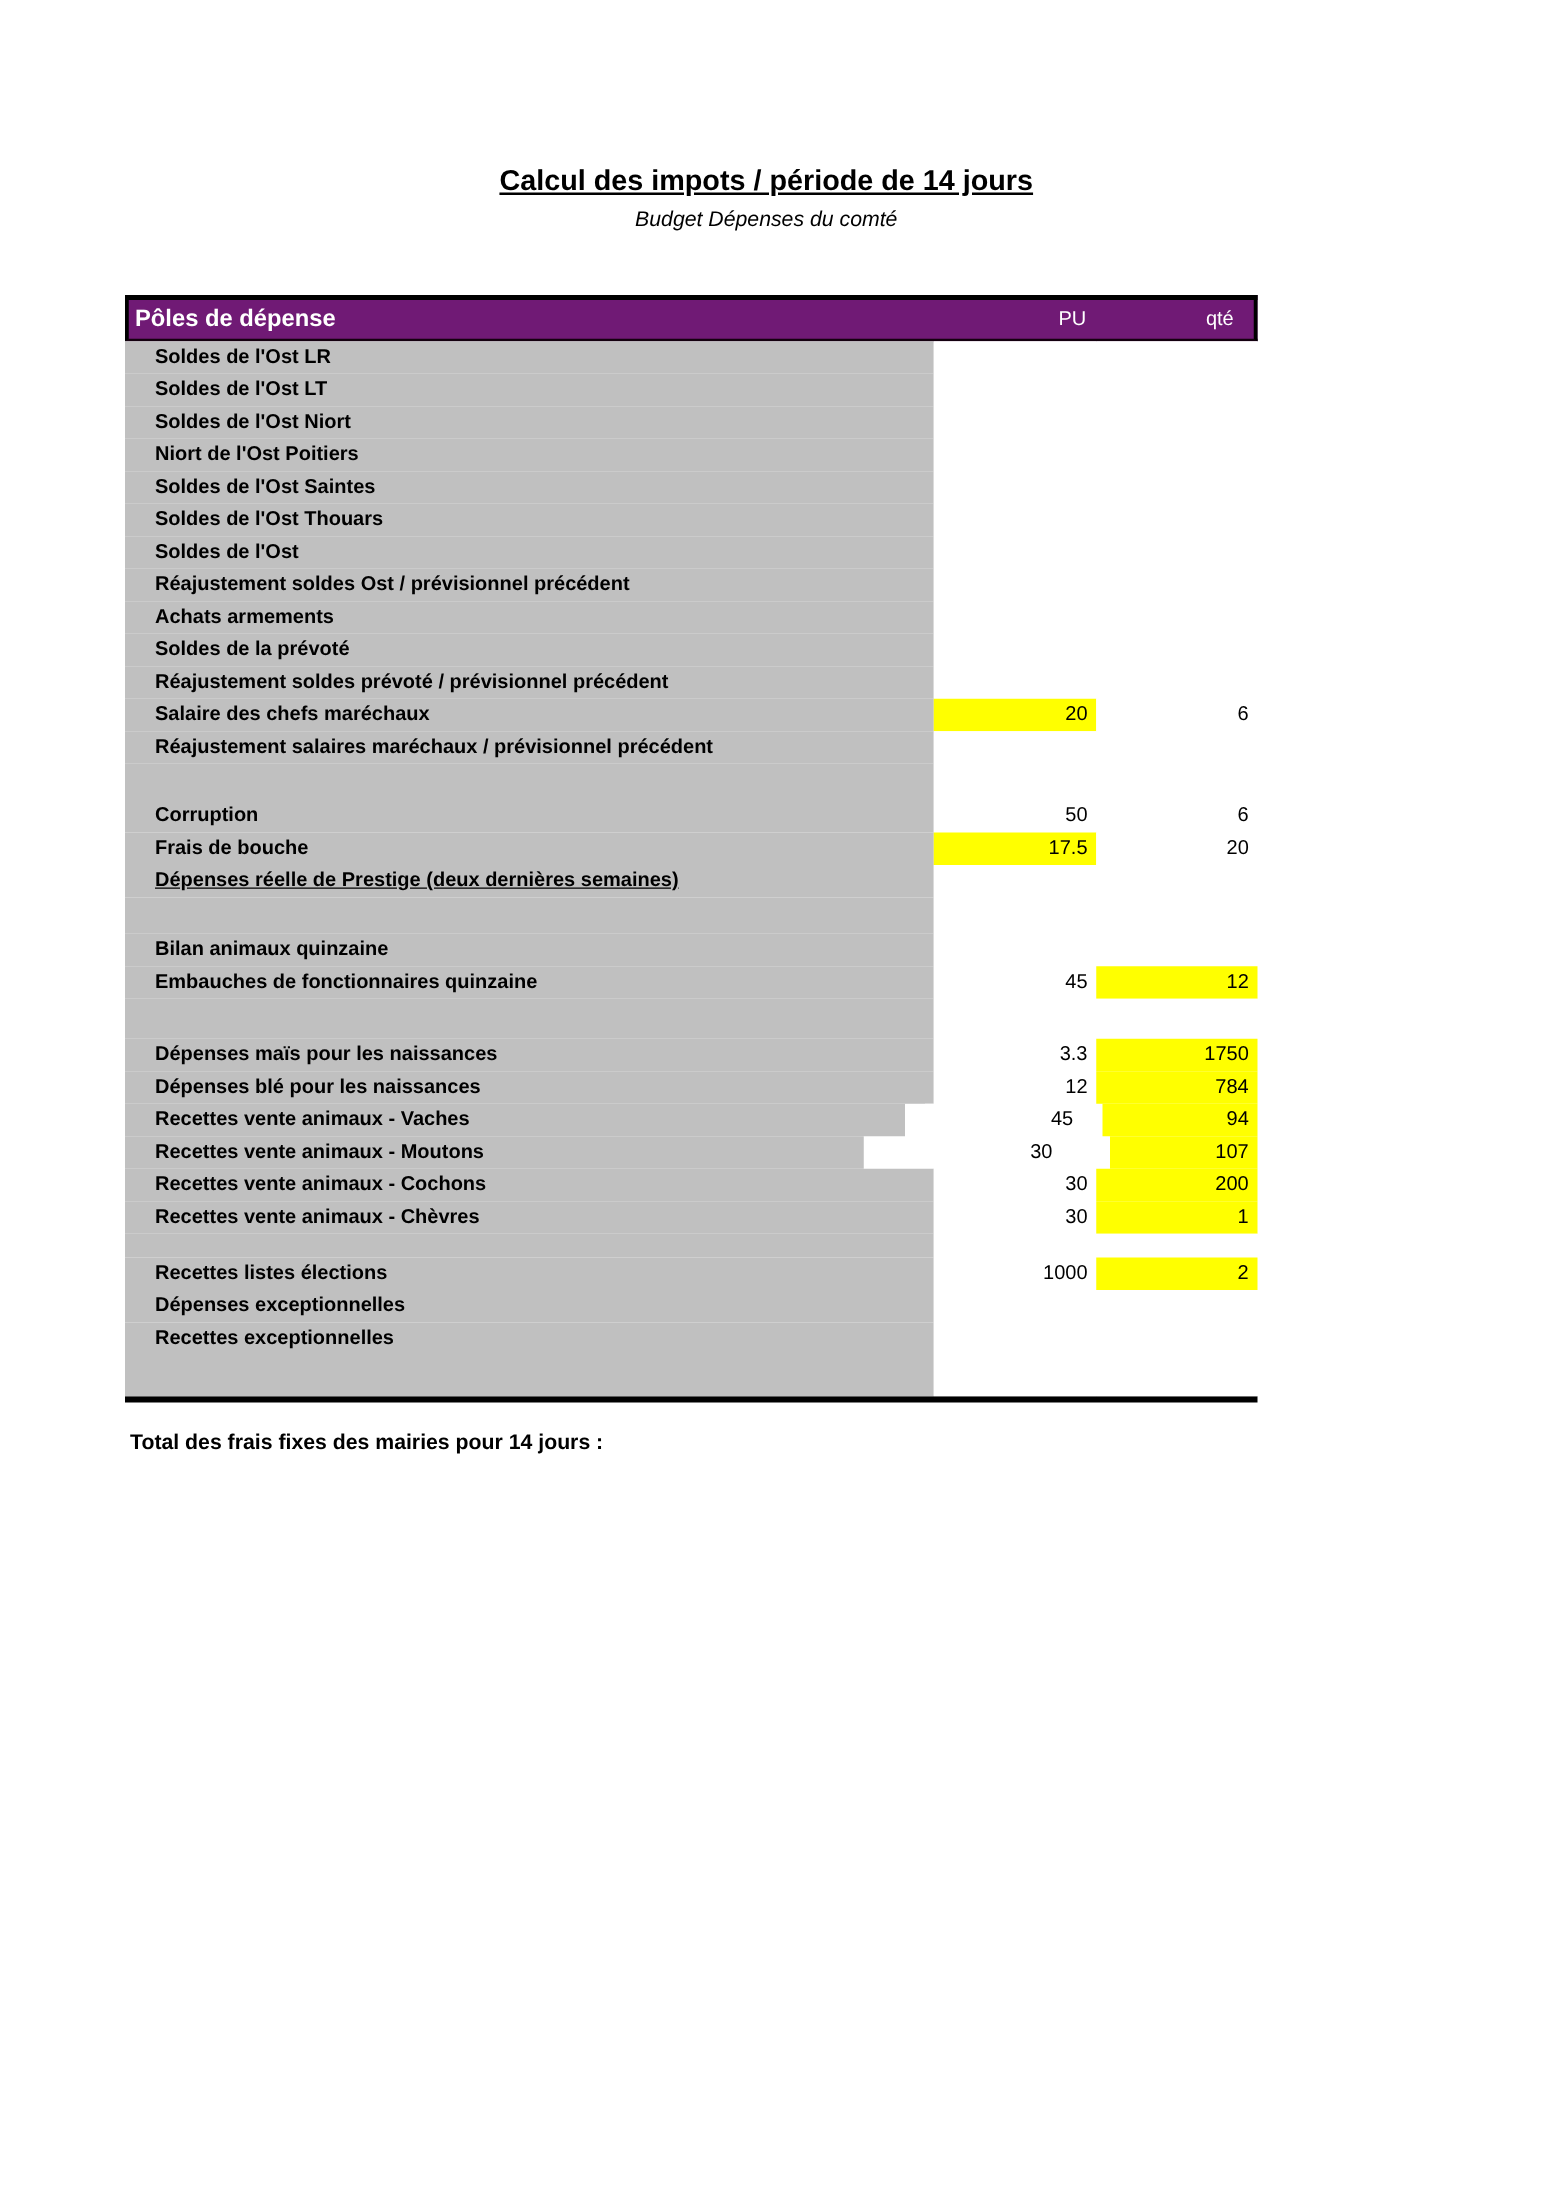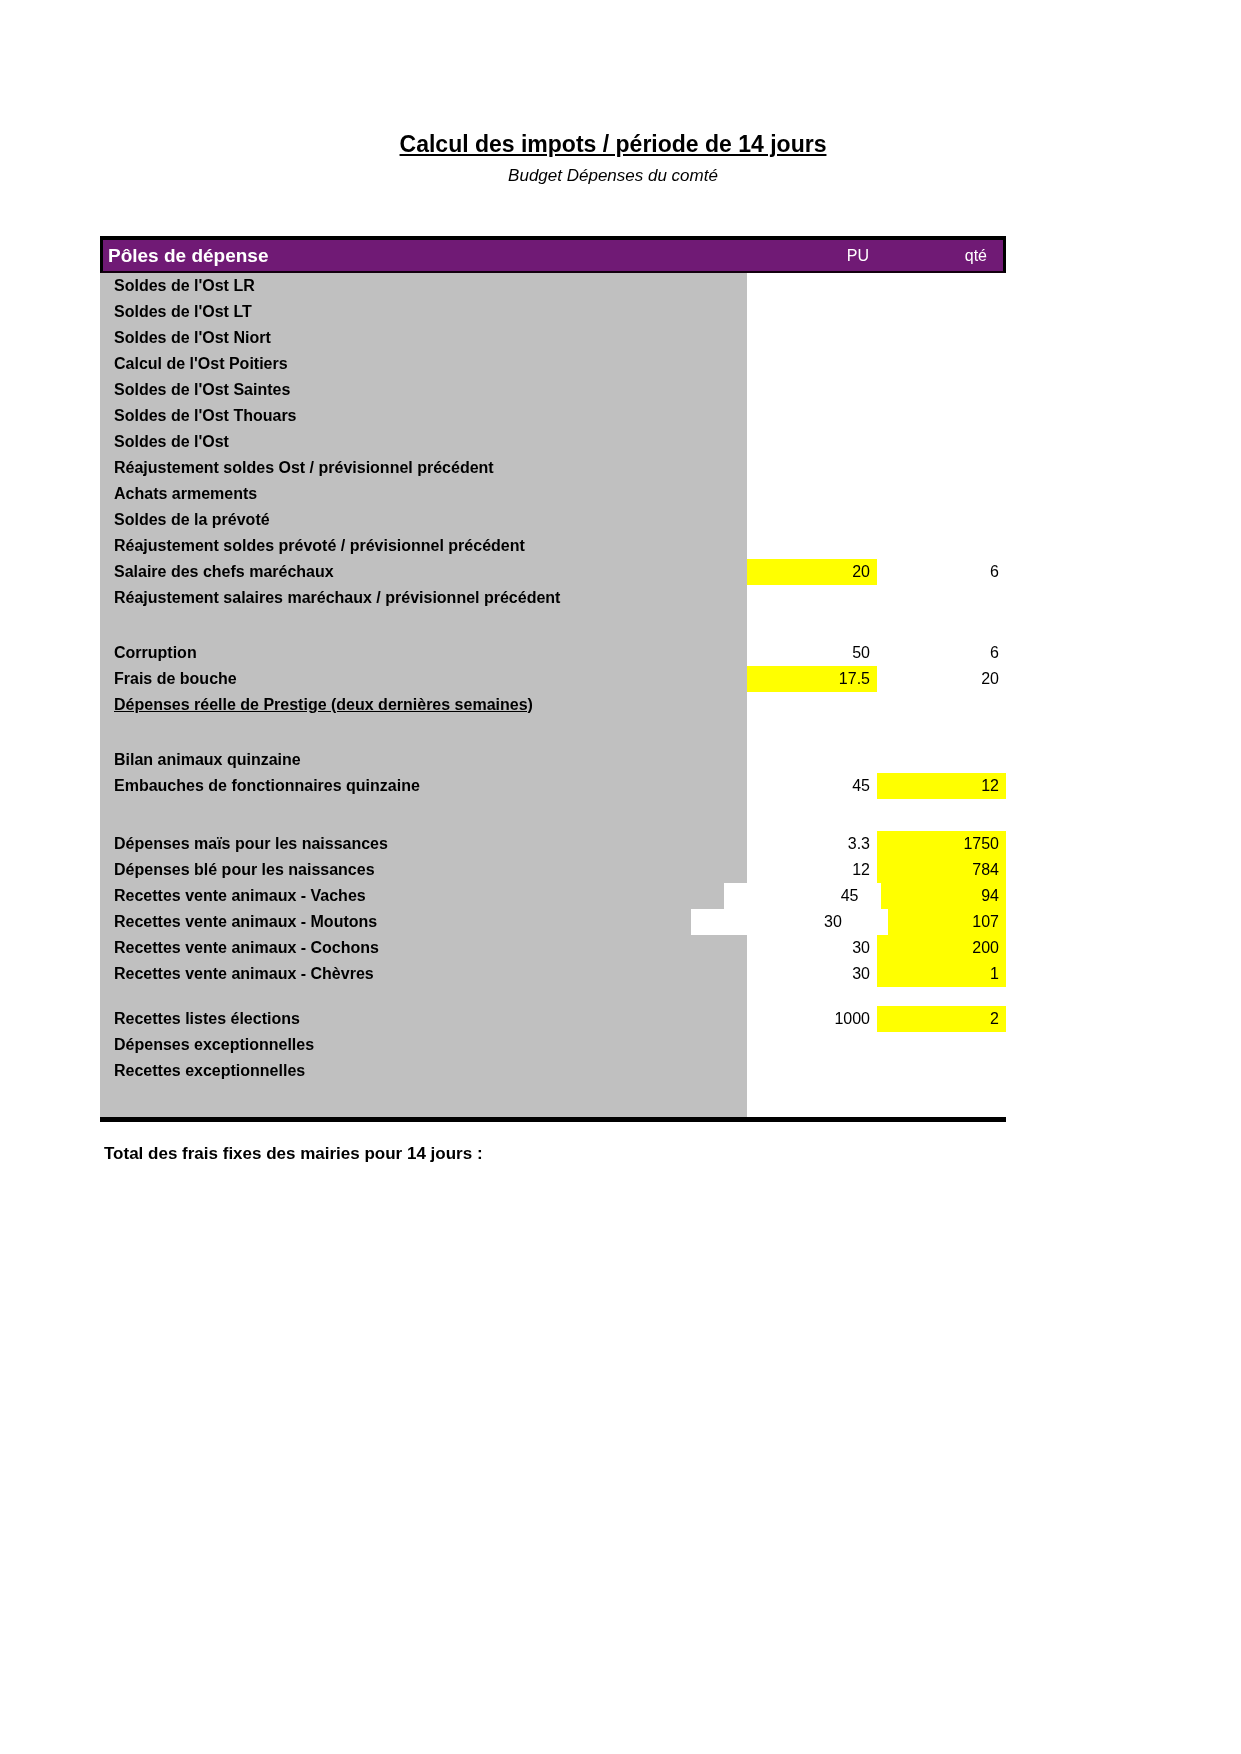--- a/index.html
+++ b/index.html
@@ -29,21 +29,21 @@
   }
   .tbl-header .h-pu{
     width:130px;box-sizing:border-box;text-align:right;font-size:16px;padding-right:8px;
   }
   .tbl-header .h-qte{
     width:126px;box-sizing:border-box;text-align:right;font-size:16px;padding-right:16px;
   }
   .row{display:flex;width:906px;}
   .cell-a{
     width:647px;box-sizing:border-box;background:#C0C0C0;
-    font-weight:bold;font-size:16px;padding-left:14px;
+    font-weight:bold;font-size:16px;padding-left:24px;
     display:flex;align-items:center;white-space:nowrap;overflow:hidden;
   }
   .cell-pu,.cell-qte{
     box-sizing:border-box;font-size:16px;padding-right:7px;
     display:flex;align-items:center;justify-content:flex-end;background:#ffffff;
   }
   .cell-pu{width:130px;}
   .cell-qte{width:129px;}
   .hl{background:#FFFF00;}
   .tbl-bottom{height:5px;background:#000;width:906px;}
@@ -74,21 +74,21 @@
         <div class="cell-a">Soldes de l'Ost LT</div>
         <div class="cell-pu"></div>
         <div class="cell-qte"></div>
       </div>
       <div class="row" style="height: 26px;">
         <div class="cell-a">Soldes de l'Ost Niort</div>
         <div class="cell-pu"></div>
         <div class="cell-qte"></div>
       </div>
       <div class="row" style="height: 26px;">
-        <div class="cell-a">Calcul de l'Ost Poitiers</div>
+        <div class="cell-a">Niort de l'Ost Poitiers</div>
         <div class="cell-pu"></div>
         <div class="cell-qte"></div>
       </div>
       <div class="row" style="height: 26px;">
         <div class="cell-a">Soldes de l'Ost Saintes</div>
         <div class="cell-pu"></div>
         <div class="cell-qte"></div>
       </div>
       <div class="row" style="height: 26px;">
         <div class="cell-a">Soldes de l'Ost Thouars</div>

